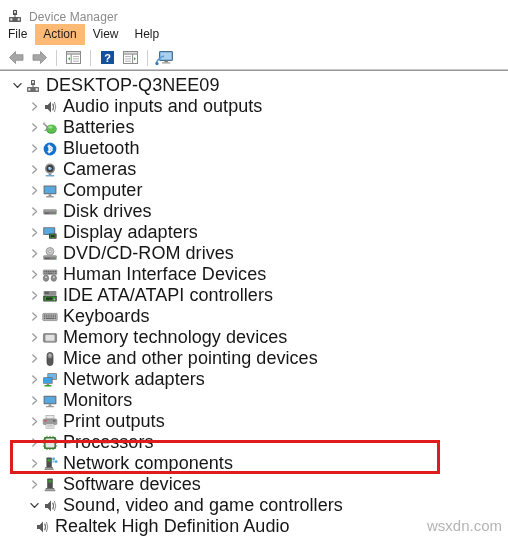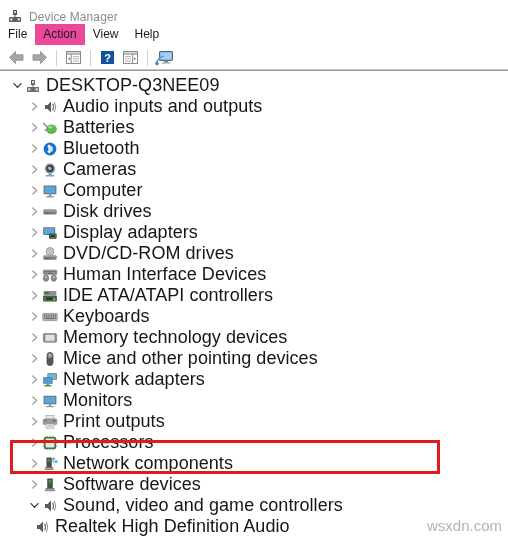--- a/index.html
+++ b/index.html
@@ -46,21 +46,21 @@
     border-bottom: 1px solid #ffffff;
   }
   .menu-item {
     font-size: 12px;
     color: #1b1b1b;
     padding: 3px 8px 4px 8px;
     white-space: nowrap;
     cursor: default;
   }
   .menu-item.hover {
-    background: #ec4899;
+    background: #fdba74;
   }
 
   
   .toolbar {
     height: 24px;
     display: flex;
     align-items: center;
     padding-left: 5px;
     background: #ffffff;
     border-bottom: 1px solid #c8c8c8;

